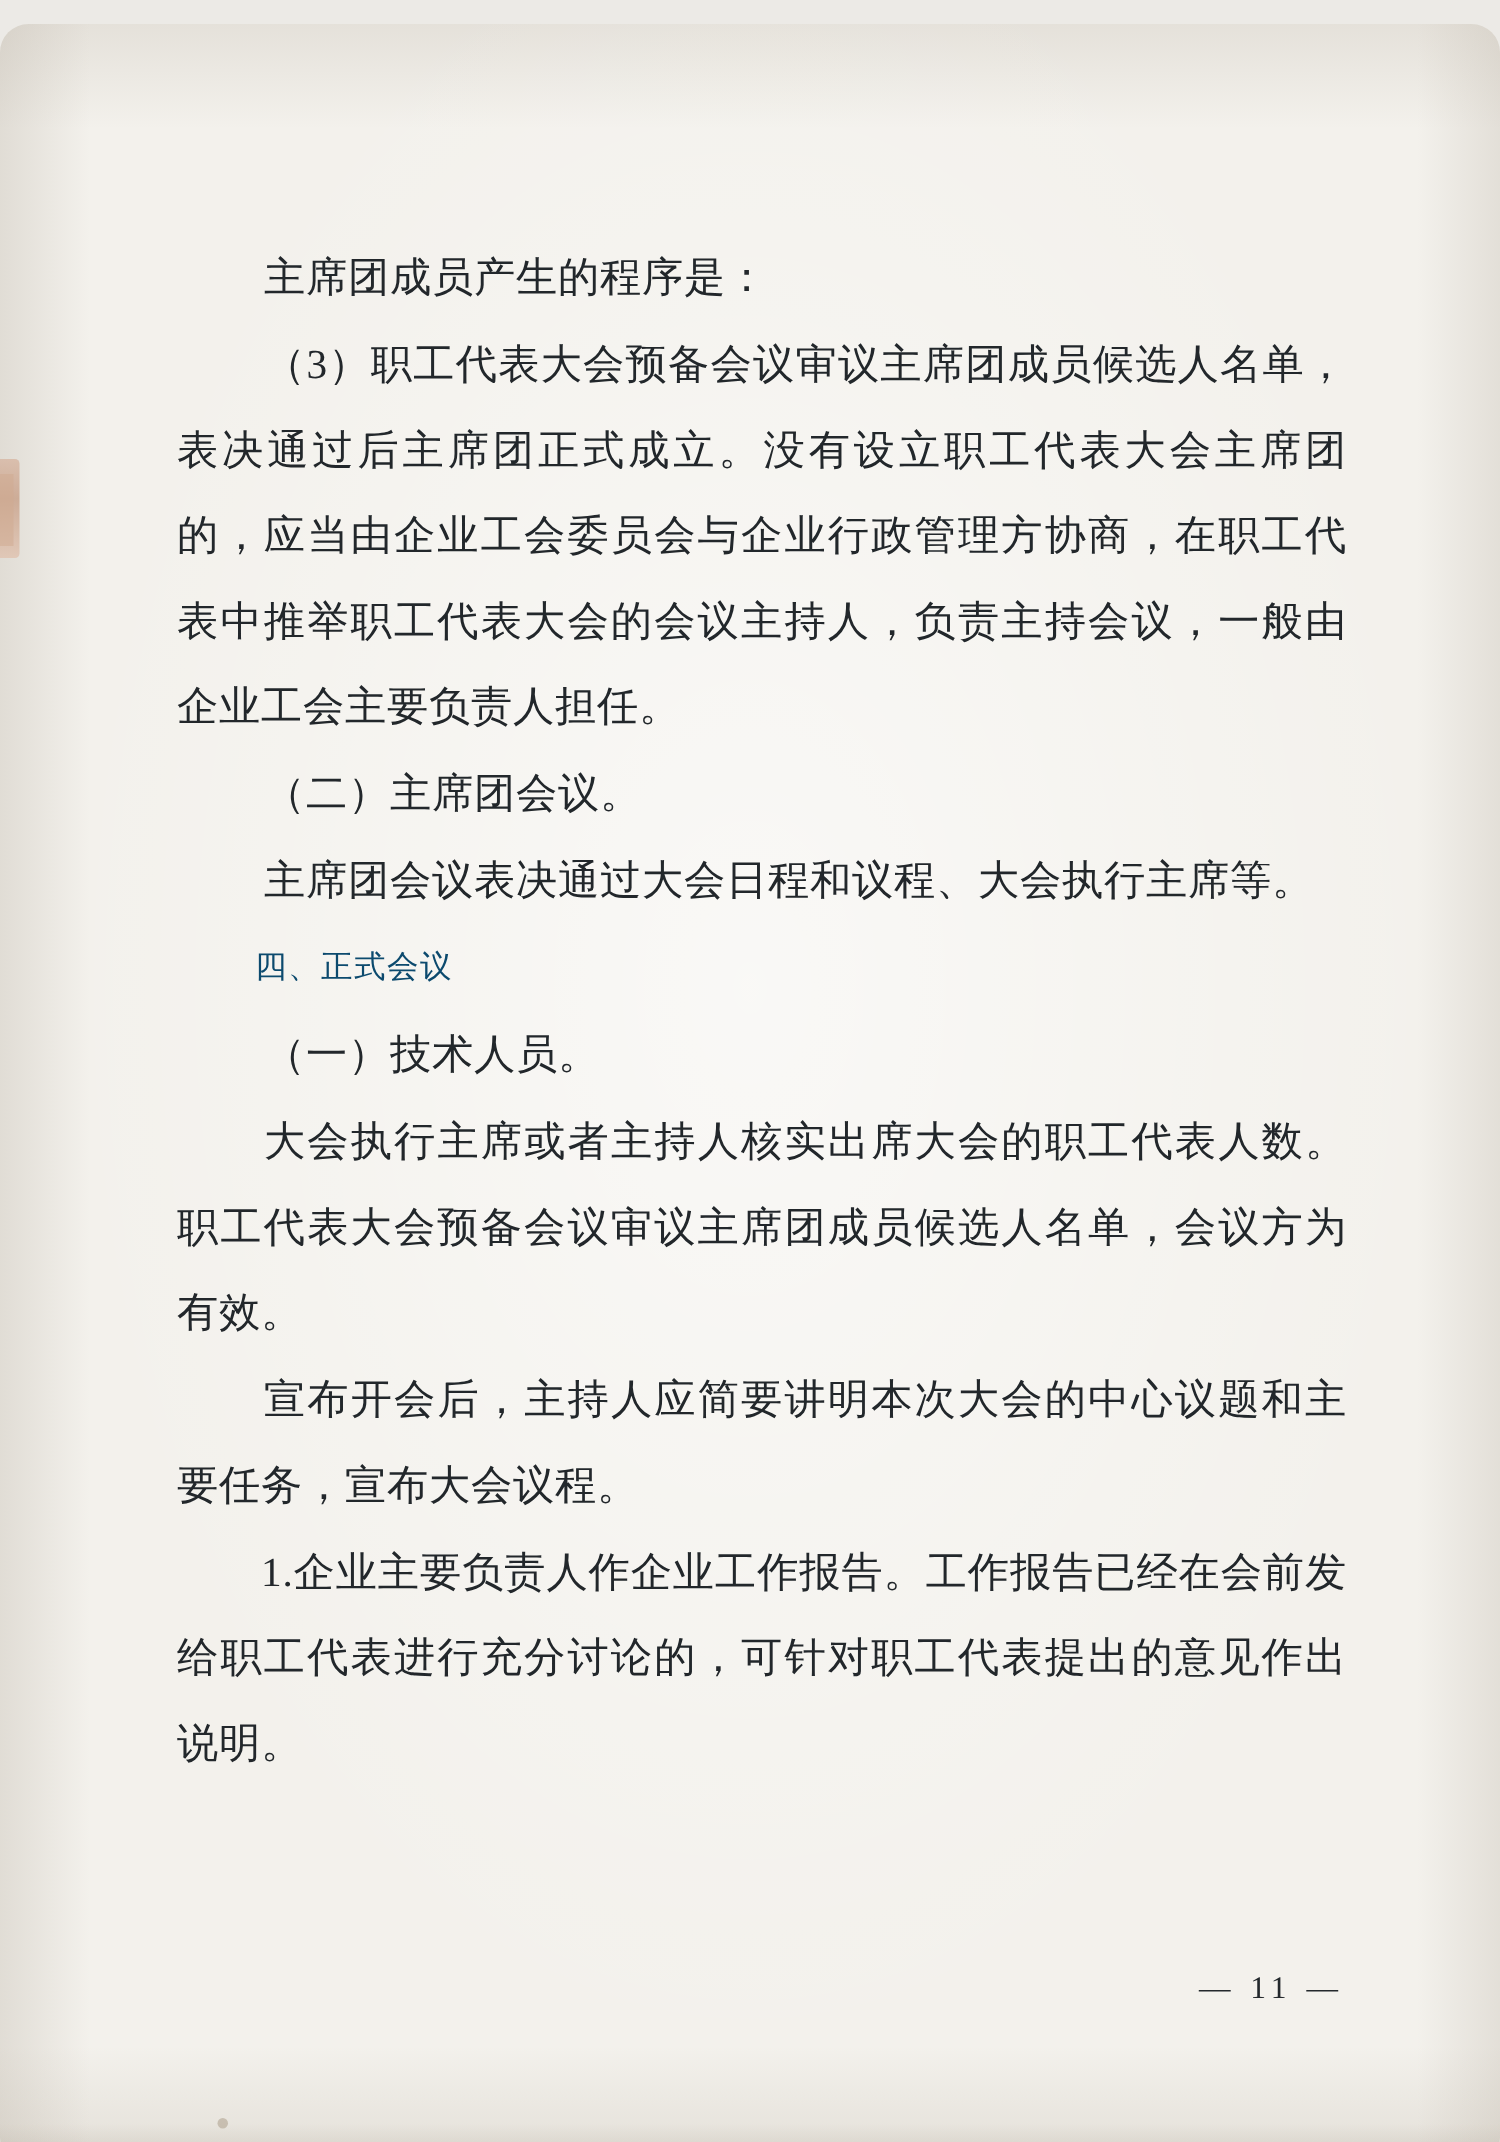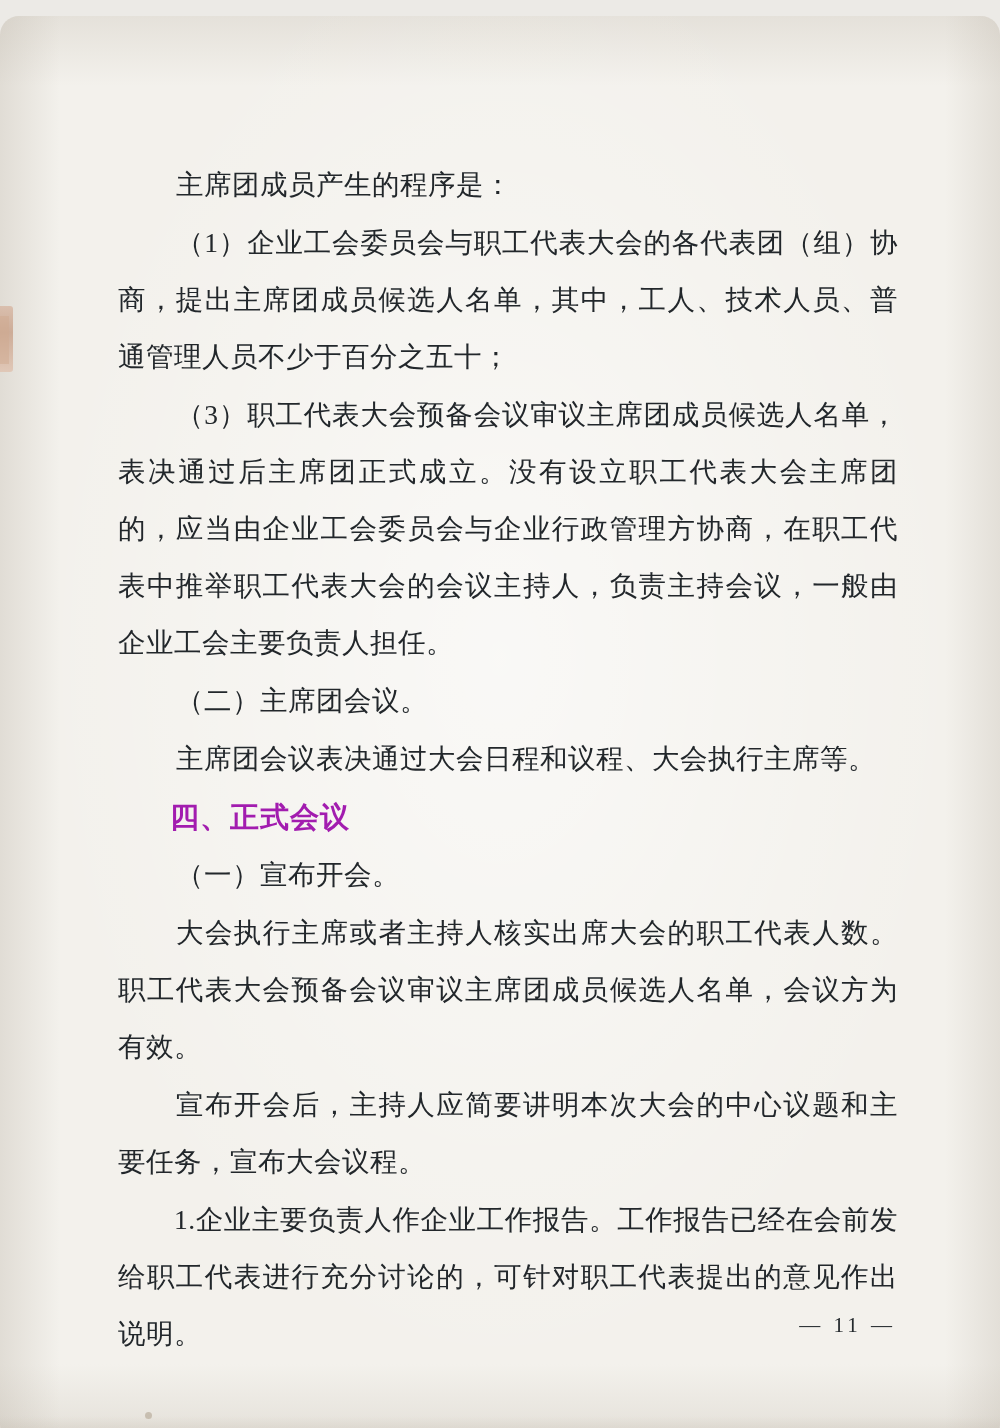--- a/index.html
+++ b/index.html
@@ -65,24 +65,24 @@
     font-family: "Liberation Serif", "DejaVu Serif", serif;
   }
   p.para.indent {
     text-indent: 58px;
   }
   p.para.indent-small {
     text-indent: 56px;
   }
   h2.heading {
     margin: 0;
-    font-size: 29px;
+    font-size: 21px;
     line-height: 58px;
-    font-weight: bold;
-    color: #a21caf;
+    font-weight: normal;
+    color: #0c4a6e;
     text-indent: 52px;
     letter-spacing: 1px;
     font-family: "Liberation Sans", "DejaVu Sans", sans-serif;
   }
   .page-number {
     position: absolute;
     right: 104px;
     bottom: 106px;
     font-size: 21px;
     color: #23282c;
@@ -111,28 +111,27 @@
 
 <div class="page">
 
   <div class="paper-tint"></div>
   <div class="edge-mark"></div>
   <div class="edge-mark2"></div>
 
   <div class="content">
 
     <p class="para indent">主席团成员产生的程序是：</p>
-    <p class="para indent">（1）企业工会委员会与职工代表大会的各代表团（组）协商，提出主席团成员候选人名单，其中，工人、技术人员、普通管理人员不少于百分之五十；</p>
     <p class="para indent">（3）职工代表大会预备会议审议主席团成员候选人名单，表决通过后主席团正式成立。没有设立职工代表大会主席团的，应当由企业工会委员会与企业行政管理方协商，在职工代表中推举职工代表大会的会议主持人，负责主持会议，一般由企业工会主要负责人担任。</p>
     <p class="para indent">（二）主席团会议。</p>
     <p class="para indent">主席团会议表决通过大会日程和议程、大会执行主席等。</p>
 
     <h2 class="heading">四、正式会议</h2>
 
-    <p class="para indent">（一）宣布开会。</p>
+    <p class="para indent">（一）技术人员。</p>
     <p class="para indent">大会执行主席或者主持人核实出席大会的职工代表人数。职工代表大会预备会议审议主席团成员候选人名单，会议方为有效。</p>
     <p class="para indent">宣布开会后，主持人应简要讲明本次大会的中心议题和主要任务，宣布大会议程。</p>
     <p class="para indent-small">1.企业主要负责人作企业工作报告。工作报告已经在会前发给职工代表进行充分讨论的，可针对职工代表提出的意见作出说明。</p>
 
   </div>
 
   <div class="page-number">— 11 —</div>
   <div class="corner-speck"></div>
   <div class="faint-line"></div>
 </div>

